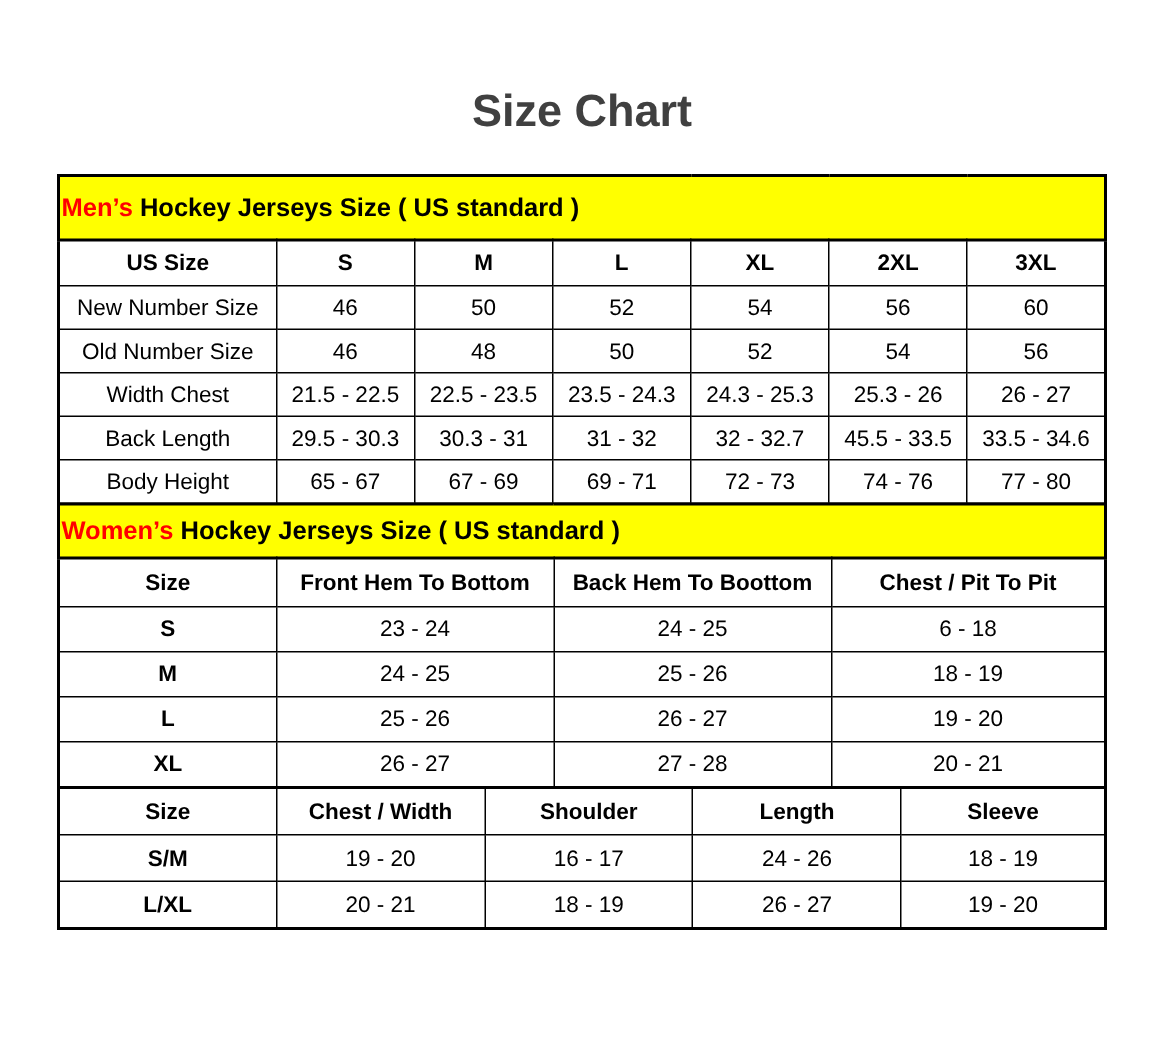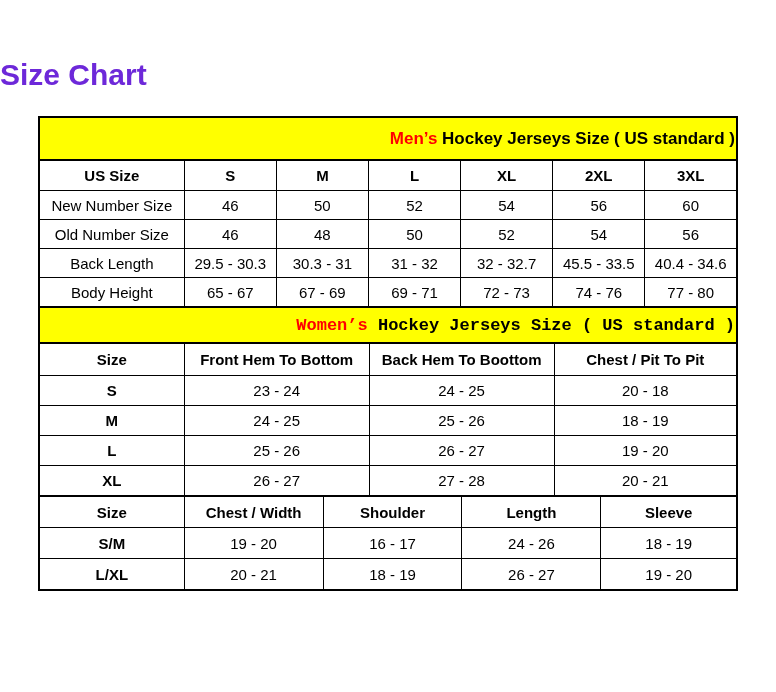--- a/index.html
+++ b/index.html
@@ -5,44 +5,44 @@
   html, body {
     margin: 0; padding: 0;
     width: 776px; height: 692px;
     background: #ffffff;
     font-family: "Liberation Sans", sans-serif;
     color: #000000;
     overflow: hidden;
   }
   .page { padding-top: 58px; }
   h1.title {
-    text-align: left;
-    color: #6d28d9;
+    text-align: center;
+    color: #404040;
     font-size: 30px;
     font-weight: bold;
     margin: 0 0 24px 0;
   }
   #tables { width: 700px; margin-left: 38px; }
   table.size-table {
     border-collapse: collapse;
     width: 100%;
     table-layout: fixed;
     border: 2px solid #000;
   }
   table.size-table + table.size-table { margin-top: -2px; }
   th.band {
     background: #ffff00;
     font-size: 17px;
     font-weight: bold;
     border: 2px solid #000;
-    text-align: right;
+    text-align: left;
     vertical-align: middle;
   }
   .section-mens .band   { height: 39px; }
-  .section-womens .band { height: 32px; font-family: Liberation Mono, monospace; }
+  .section-womens .band { height: 32px; }
   .section-youth .band  { height: 32px; }
   .accent { color: #ff0000; }
   th.colhead {
     font-size: 15px;
     font-weight: bold;
     border: 1px solid #000;
     vertical-align: middle;
     height: 27px;
     background: #ffffff;
   }
@@ -109,27 +109,36 @@
           <tr>
             <td>Old Number Size</td>
             <td>46</td>
             <td>48</td>
             <td>50</td>
             <td>52</td>
             <td>54</td>
             <td>56</td>
           </tr>
           <tr>
+            <td>Width Chest</td>
+            <td>21.5 - 22.5</td>
+            <td>22.5 - 23.5</td>
+            <td>23.5 - 24.3</td>
+            <td>24.3 - 25.3</td>
+            <td>25.3 - 26</td>
+            <td>26 - 27</td>
+          </tr>
+          <tr>
             <td>Back Length</td>
             <td>29.5 - 30.3</td>
             <td>30.3 - 31</td>
             <td>31 - 32</td>
             <td>32 - 32.7</td>
             <td>45.5 - 33.5</td>
-            <td>40.4 - 34.6</td>
+            <td>33.5 - 34.6</td>
           </tr>
           <tr>
             <td>Body Height</td>
             <td>65 - 67</td>
             <td>67 - 69</td>
             <td>69 - 71</td>
             <td>72 - 73</td>
             <td>74 - 76</td>
             <td>77 - 80</td>
           </tr>
@@ -149,21 +158,21 @@
           <tr>
             <th class="colhead"><span>Size</span></th>
             <th class="colhead"><span>Front Hem To Bottom</span></th>
             <th class="colhead"><span>Back Hem To </span><span class="squiggle">Boottom</span></th>
             <th class="colhead"><span>Chest / Pit To Pit</span></th>
           </tr>
           <tr>
             <td>S</td>
             <td>23 - 24</td>
             <td>24 - 25</td>
-            <td>20 - 18</td>
+            <td>6 - 18</td>
           </tr>
           <tr>
             <td>M</td>
             <td>24 - 25</td>
             <td>25 - 26</td>
             <td>18 - 19</td>
           </tr>
           <tr>
             <td>L</td>
             <td>25 - 26</td>

